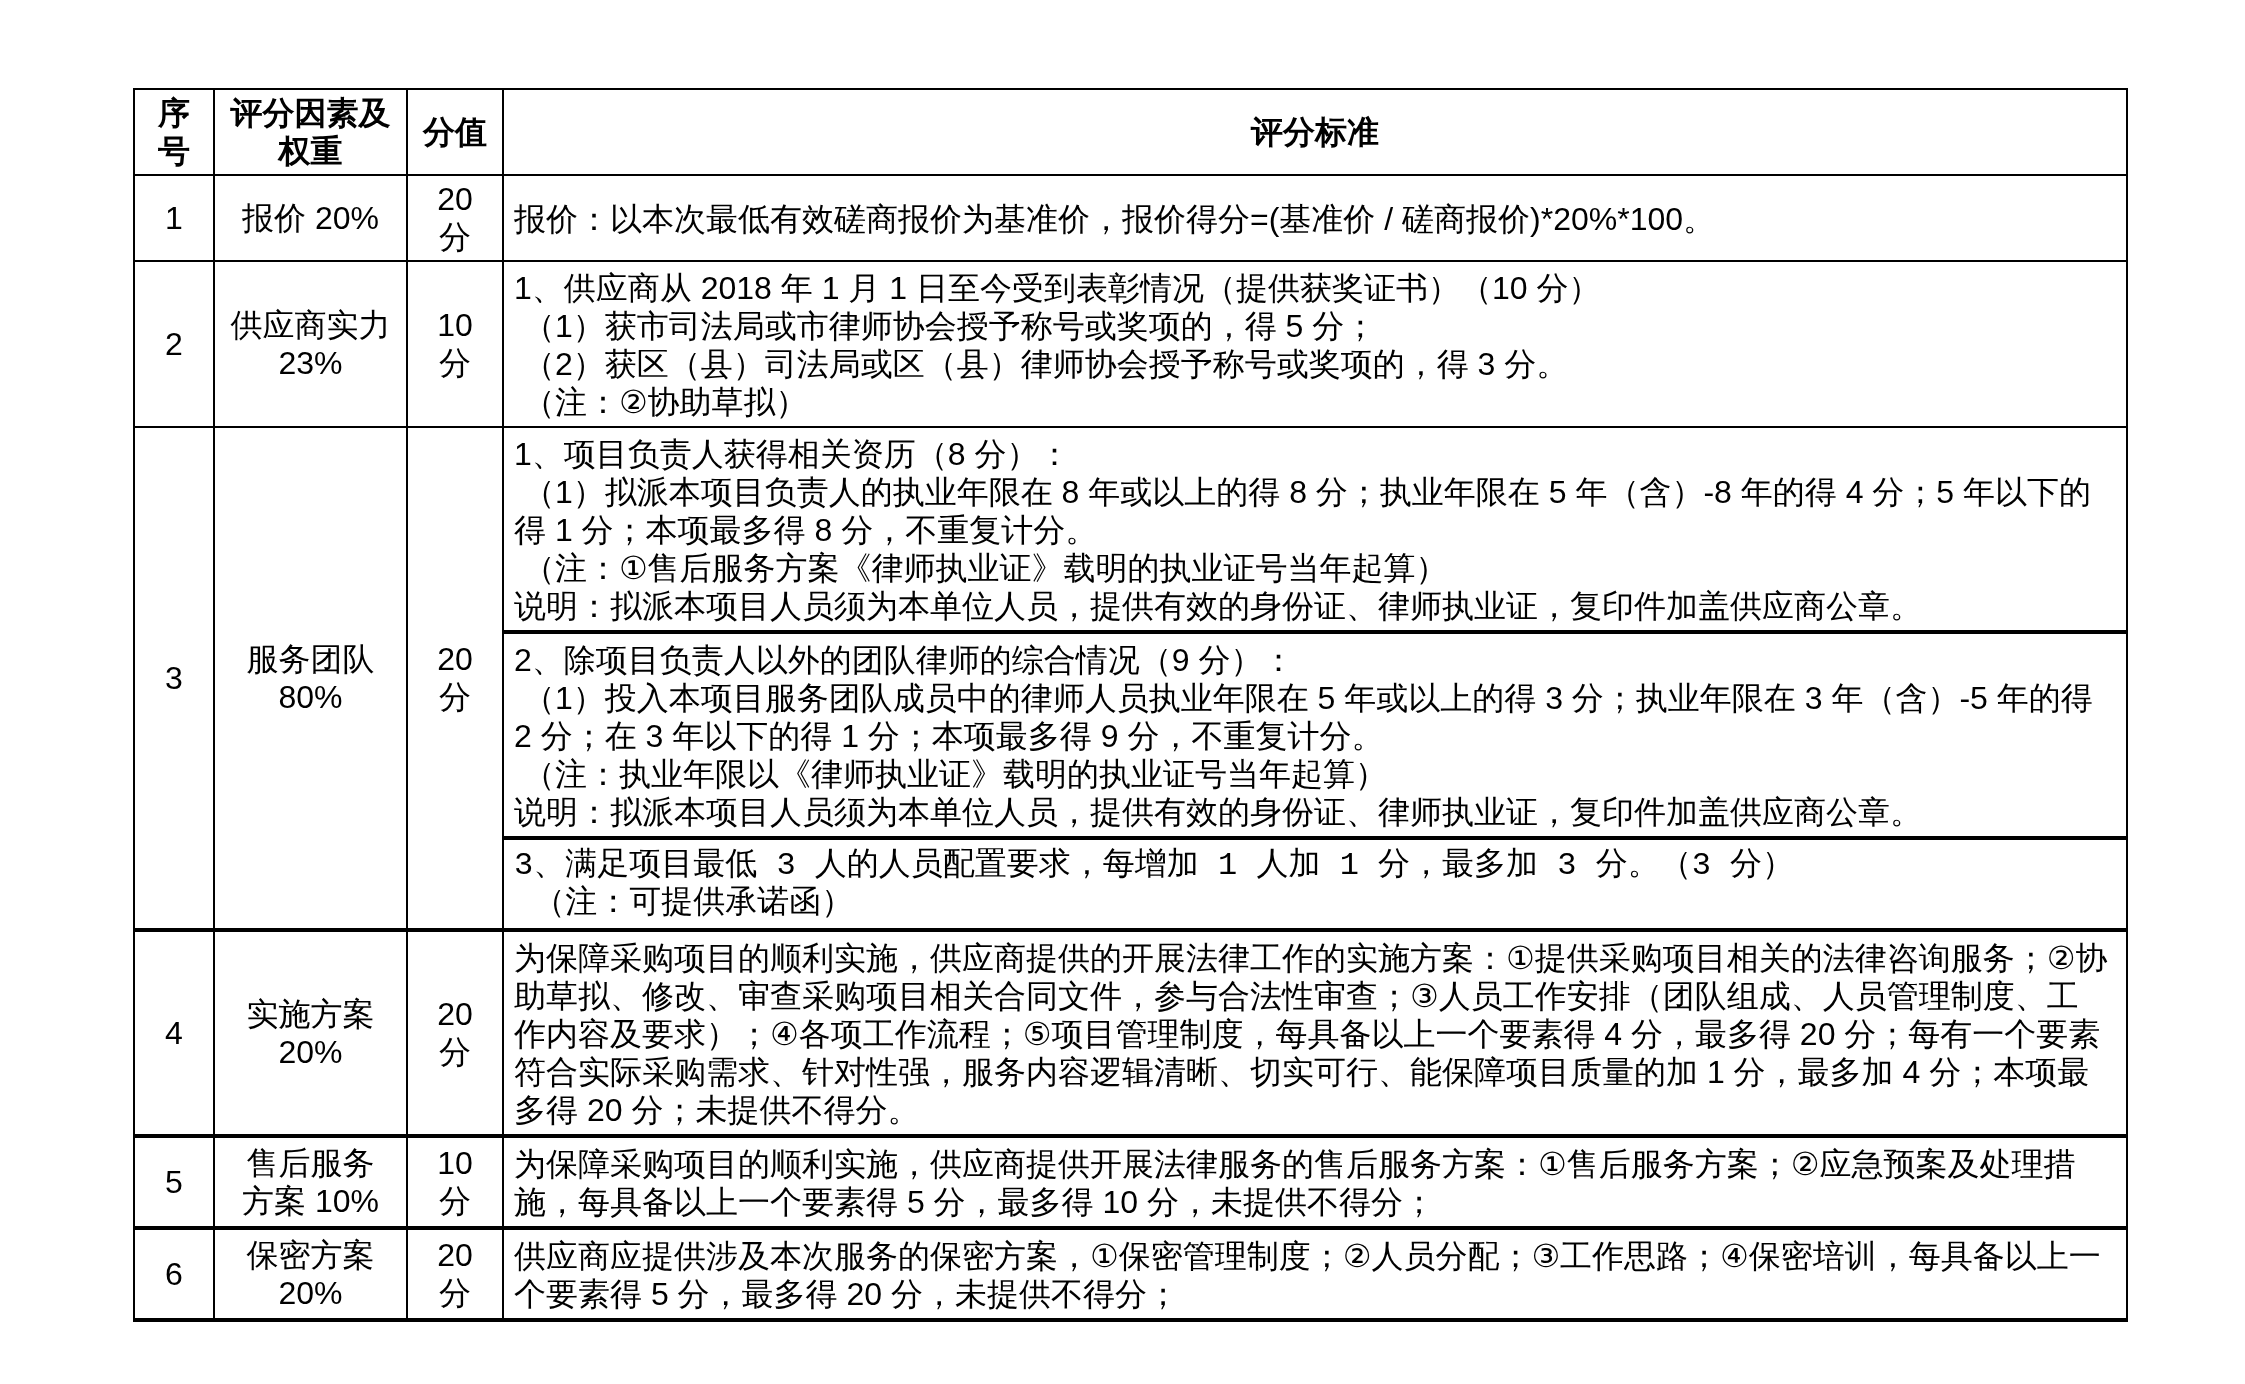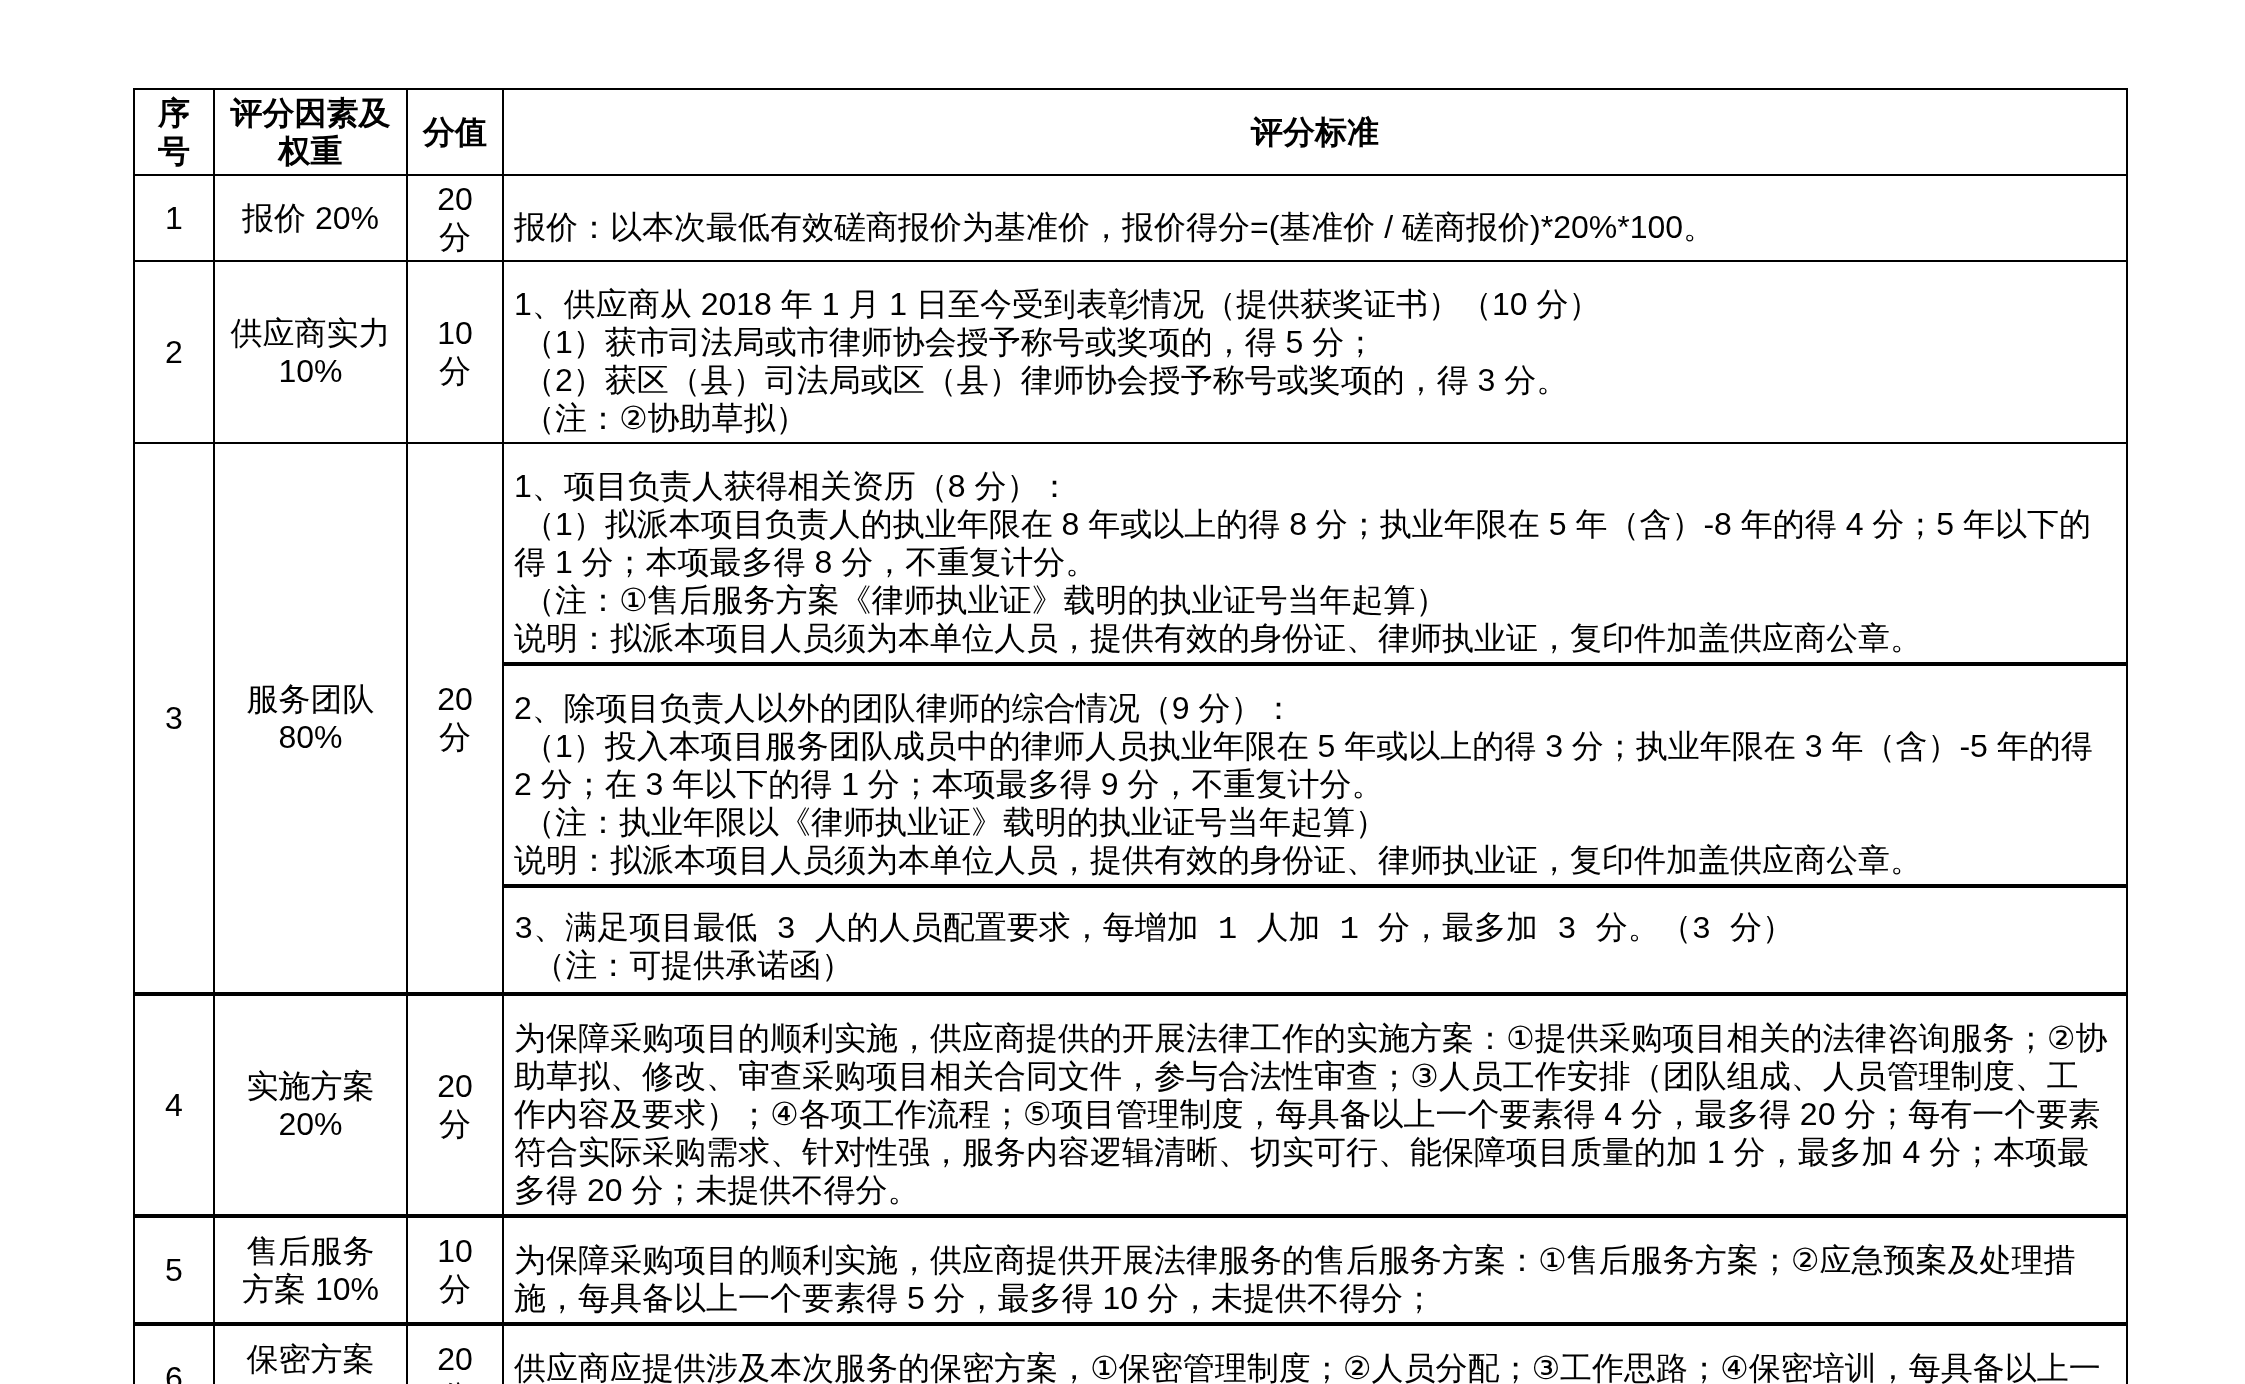--- a/index.html
+++ b/index.html
@@ -46,21 +46,21 @@
     white-space: pre-line;
   }
   td.no-cell,
   td.factor-cell,
   td.score-cell {
     text-align: center;
     white-space: pre-line;
   }
   td.crit-cell {
     text-align: left;
-    padding: 23px 16px 5px 10px;
+    padding: 7px 16px 5px 10px;
   }
   td.crit-cell .para {
     white-space: pre-wrap;
     word-break: break-all;
   }
   
   .bb-thick { border-bottom-width: 4px !important; margin-top: 26px; }
 
   
   tr.h-header  { height: 78px;  }
@@ -101,21 +101,21 @@
       <td class="score-cell">20
 分</td>
       <td class="crit-cell">
         <div class="para">报价：以本次最低有效磋商报价为基准价，报价得分=(基准价 / 磋商报价)*20%*100。</div>
       </td>
     </tr>
 
     <tr class="h-row2">
       <td class="no-cell">2</td>
       <td class="factor-cell">供应商实力
-10%</td>
+23%</td>
       <td class="score-cell">10
 分</td>
       <td class="crit-cell">
         <div class="para">1、供应商从 2018 年 1 月 1 日至今受到表彰情况（提供获奖证书）（10 分）</div>
         <div class="para"> （1）获市司法局或市律师协会授予称号或奖项的，得 5 分；</div>
         <div class="para"> （2）获区（县）司法局或区（县）律师协会授予称号或奖项的，得 3 分。</div>
         <div class="para"> （注：②协助草拟）</div>
       </td>
     </tr>
 

